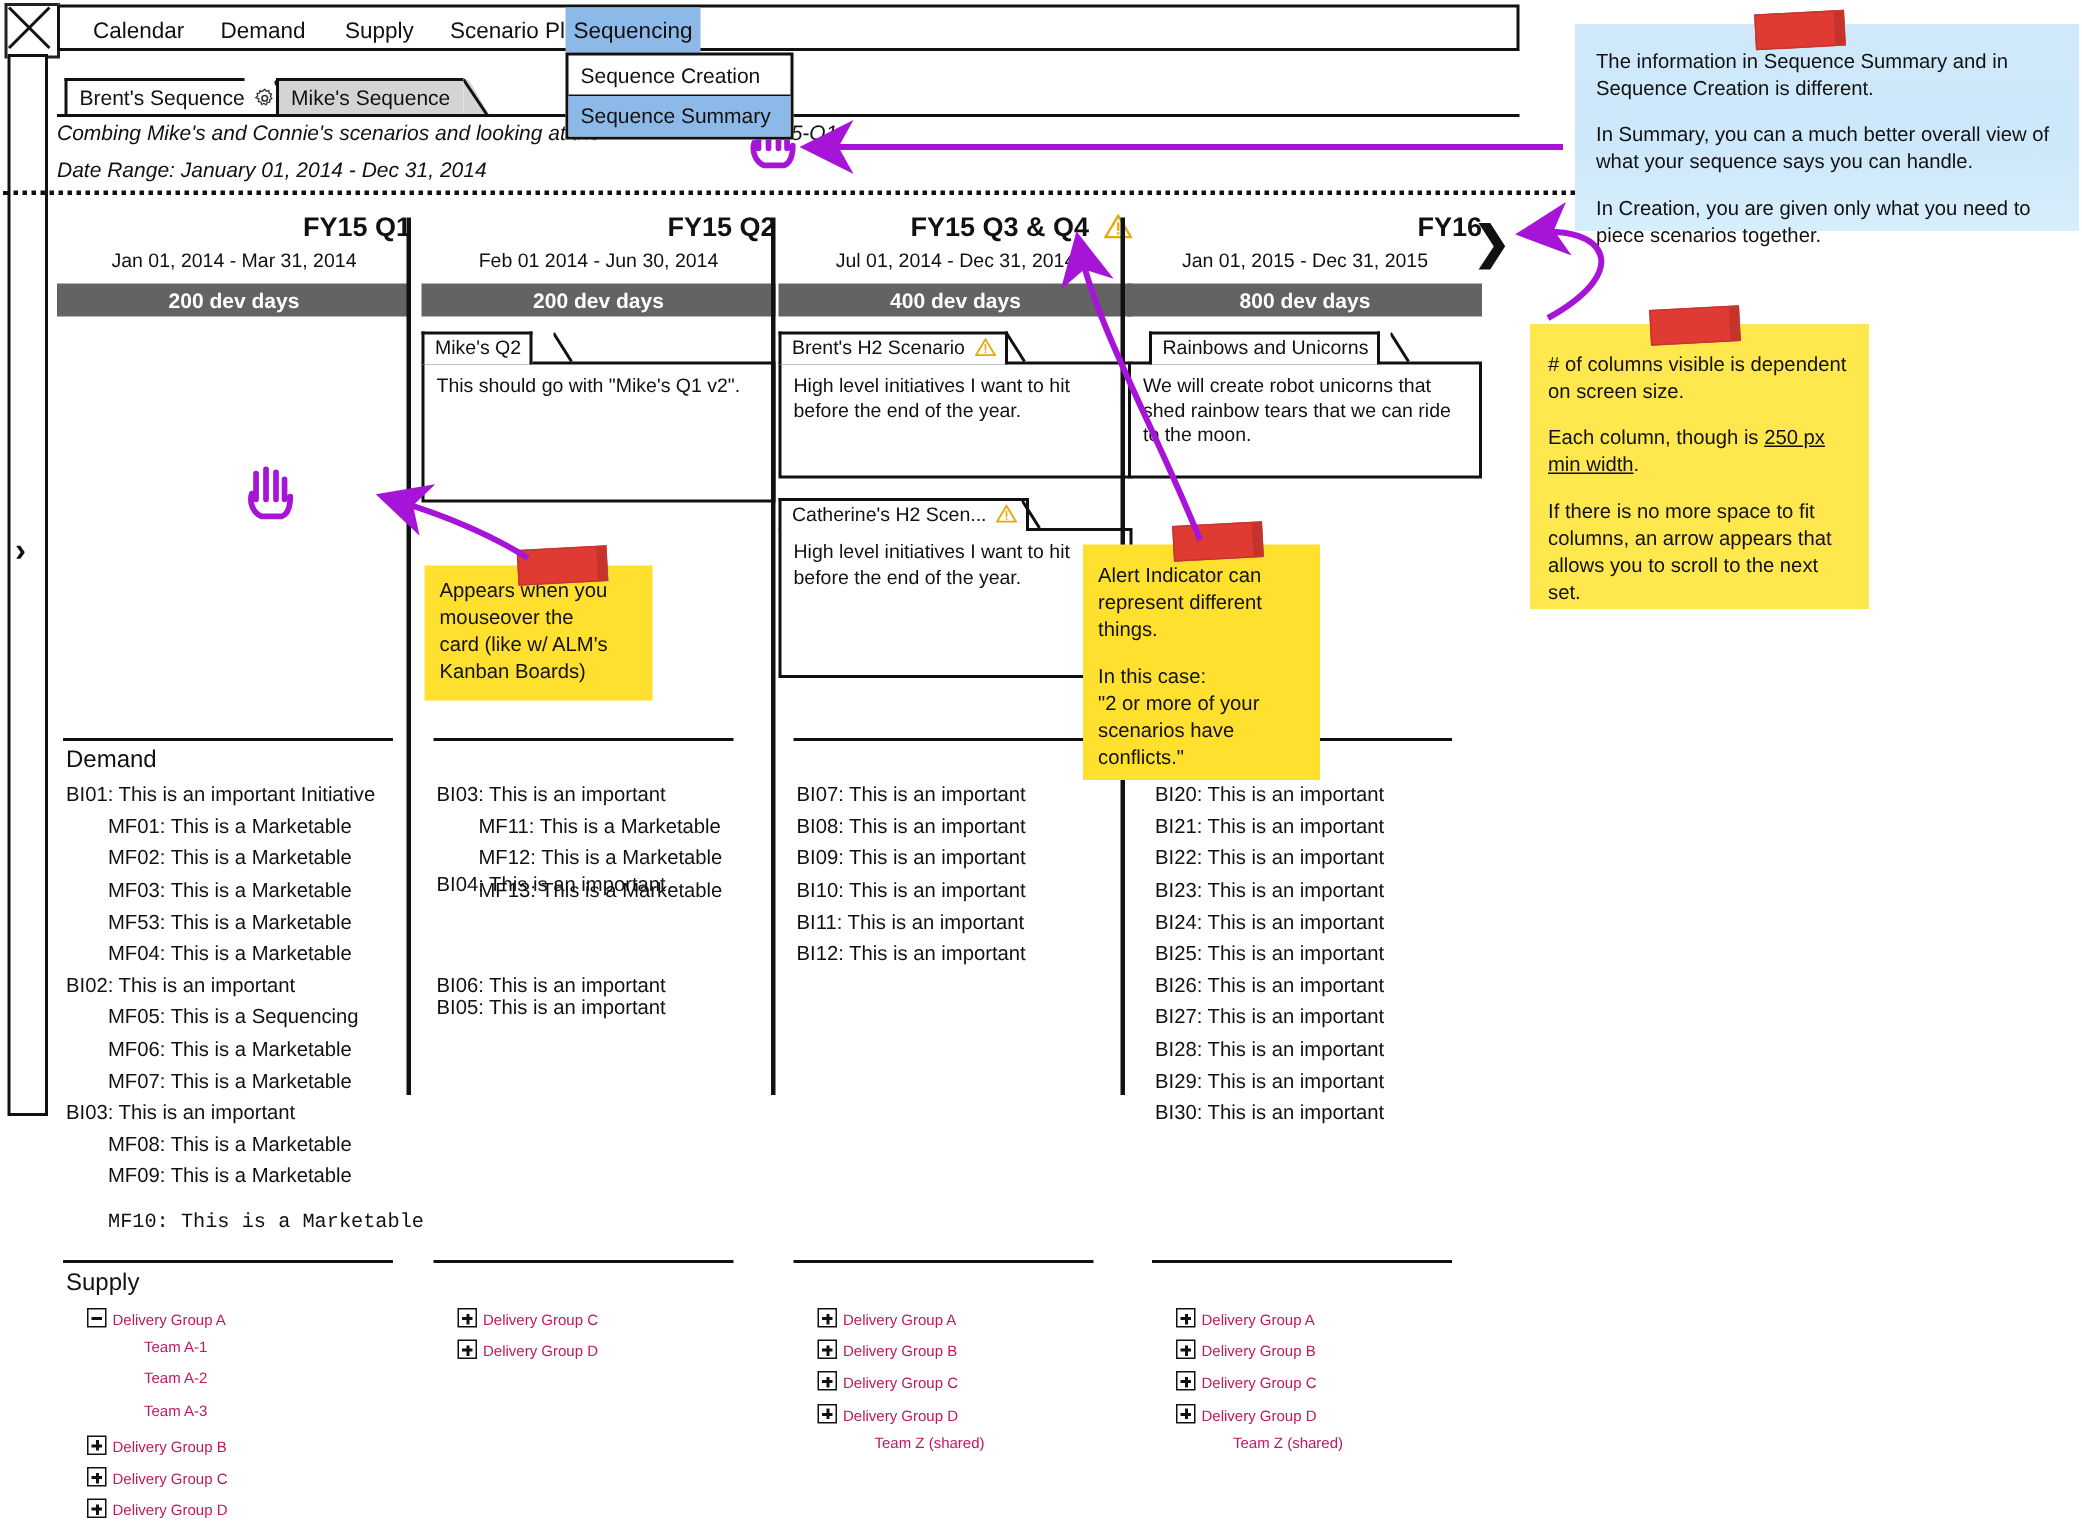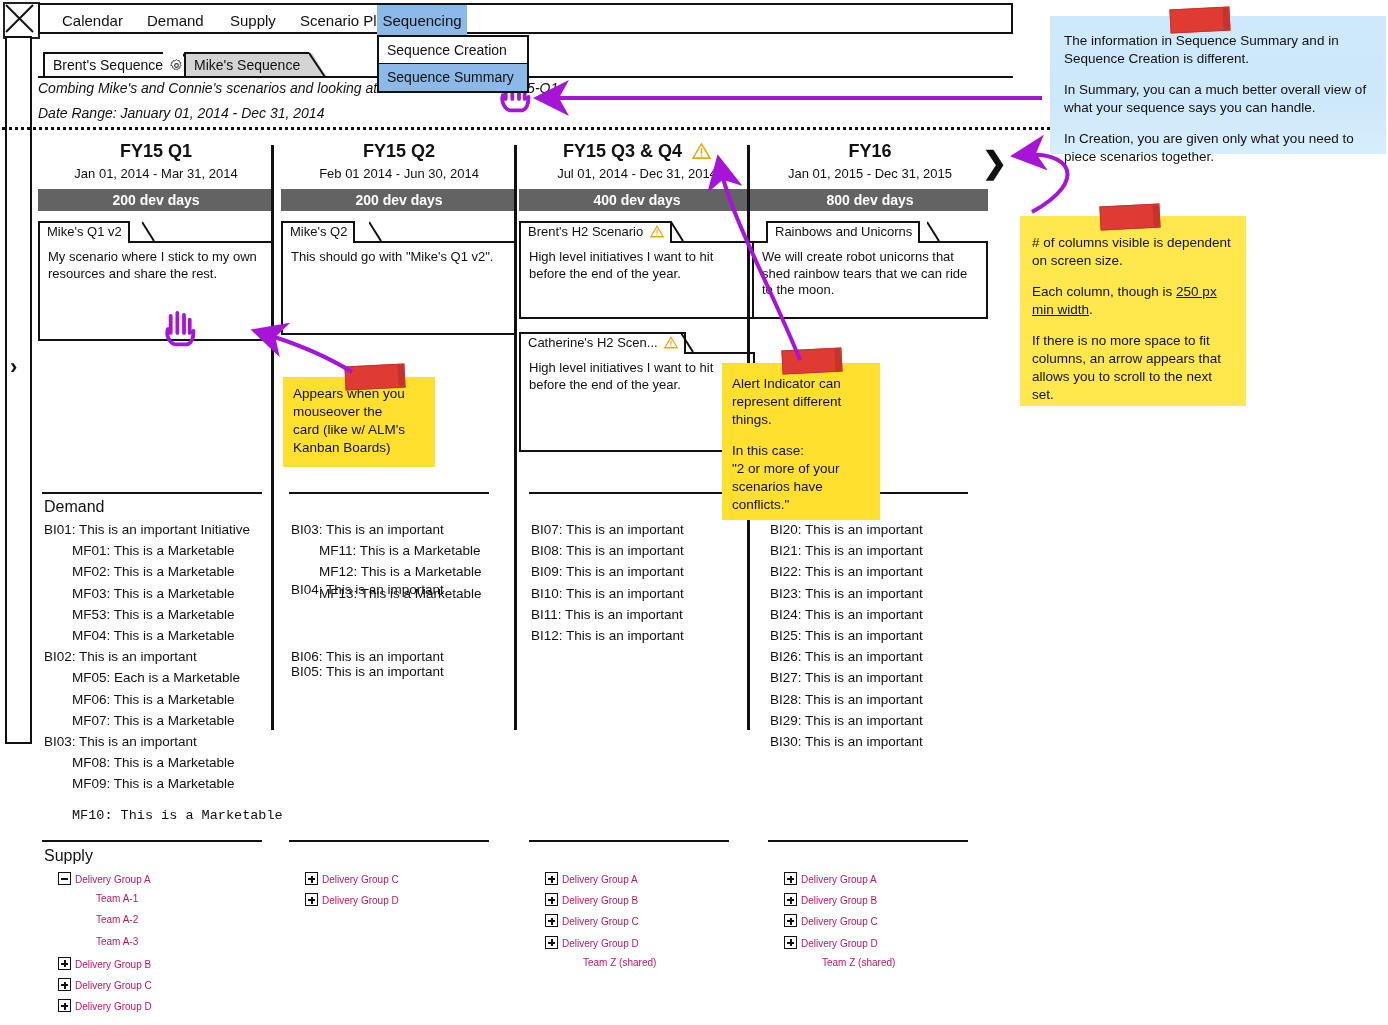--- a/index.html
+++ b/index.html
@@ -89,21 +89,21 @@
     border-bottom:3px dotted #111;
   }
 
   
   .board{position:absolute;left:38px;top:140px;width:950px;height:700px;}
   .col{position:absolute;top:0;width:236px;}
   .col .sep{
     position:absolute;top:5px;width:0;height:585px;border-left:3px solid #111;
   }
   .coltitle{
-    text-align:center;font-size:18px;font-weight:bold;color:#111;
+    text-align:right;font-size:18px;font-weight:bold;color:#111;
     height:24px;line-height:22px;white-space:nowrap;
   }
   .coldates{
     text-align:center;font-size:13px;color:#111;margin-top:2px;height:18px;
     white-space:nowrap;
   }
   .devbar{
     margin-top:5px;height:22px;line-height:22px;text-align:center;
     background:#636363;color:#fff;font-size:14px;font-weight:bold;
   }
@@ -244,31 +244,20 @@
   <div class="daterange">Date Range: January 01, 2014 - Dec 31, 2014</div>
   <div class="dotted-div"></div>
 
   <div class="board">
 
     <div class="col" style="left:0px;">
       <div class="coltitle">FY15 Q1</div>
       <div class="coldates">Jan 01, 2014 - Mar 31, 2014</div>
       <div class="devbar">200 dev days</div>
       <div class="cards">
-        <div class="card">
-          <div class="cardtab">
-            <span>Mike's Q1 v2</span>
-          </div>
-          <div class="cardslant" style="left:104px;">
-            <svg width="14" height="22" viewBox="0 0 14 22">
-                <path d="M0 1 L12 20" stroke="#111" stroke-width="2" fill="none"></path>
-              </svg>
-          </div>
-          <div class="cardbody tall">My scenario where I stick to my own resources and share the rest.</div>
-        </div>
       </div>
       <div class="sep" style="left:233px;"></div>
     </div>
 
     <div class="col" style="left:243px;">
       <div class="coltitle">FY15 Q2</div>
       <div class="coldates">Feb 01 2014 - Jun 30, 2014</div>
       <div class="devbar">200 dev days</div>
       <div class="cards">
         <div class="card">
@@ -370,21 +359,21 @@
   <div class="section-h" style="left:44px;top:498px;">Demand</div>
 
   <div id="demand-c1">
       <div class="li" style="left: 44px; top: 522px;">BI01: This is an important Initiative</div>
       <div class="li" style="left: 72px; top: 543.2px;">MF01: This is a Marketable</div>
       <div class="li" style="left: 72px; top: 564.4px;">MF02: This is a Marketable</div>
       <div class="li" style="left: 72px; top: 585.6px;">MF03: This is a Marketable</div>
       <div class="li" style="left: 72px; top: 606.8px;">MF53: This is a Marketable</div>
       <div class="li" style="left: 72px; top: 628px;">MF04: This is a Marketable</div>
       <div class="li" style="left: 44px; top: 649.2px;">BI02: This is an important</div>
-      <div class="li" style="left: 72px; top: 670.4px;">MF05: Each is a Marketable</div>
+      <div class="li" style="left: 72px; top: 670.4px;">MF05: This is a Sequencing</div>
       <div class="li" style="left: 72px; top: 691.6px;">MF06: This is a Marketable</div>
       <div class="li" style="left: 72px; top: 712.8px;">MF07: This is a Marketable</div>
       <div class="li" style="left: 44px; top: 734px;">BI03: This is an important</div>
       <div class="li" style="left: 72px; top: 755.2px;">MF08: This is a Marketable</div>
       <div class="li" style="left: 72px; top: 776.4px;">MF09: This is a Marketable</div>
       <div class="li" style="left: 72px; top: 808px; font-family: Liberation Mono, monospace;">MF10: This is a Marketable</div>
     </div>
   <div id="demand-c2">
       <div class="li" style="left: 291px; top: 522px;">BI03: This is an important</div>
       <div class="li" style="left: 319px; top: 543.2px;">MF11: This is a Marketable</div>

